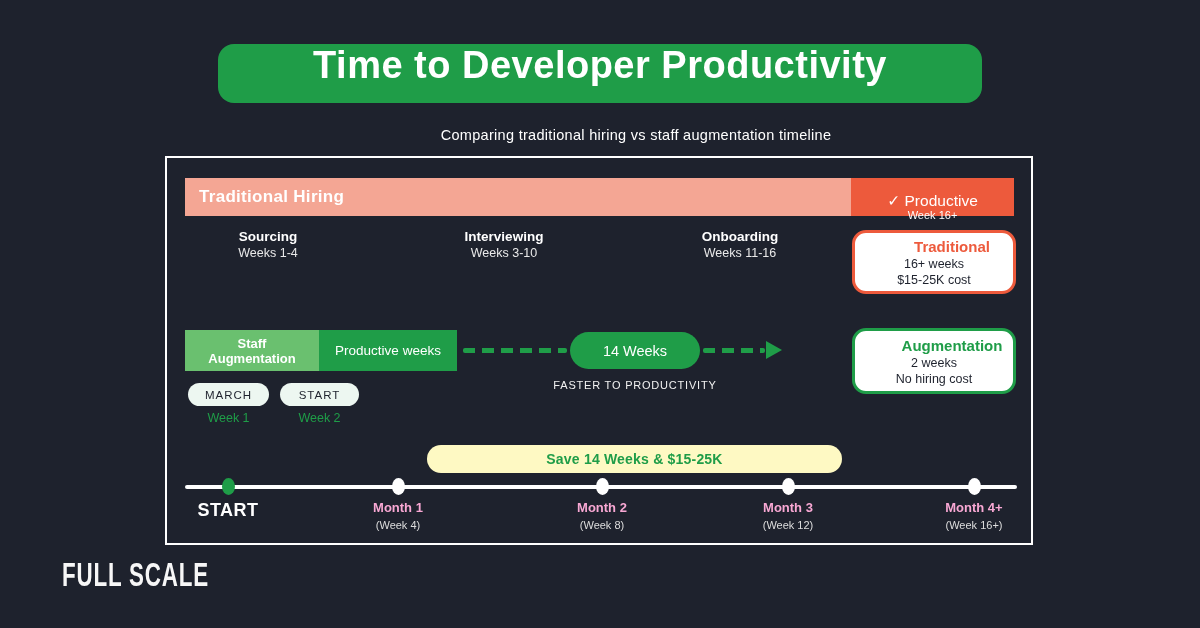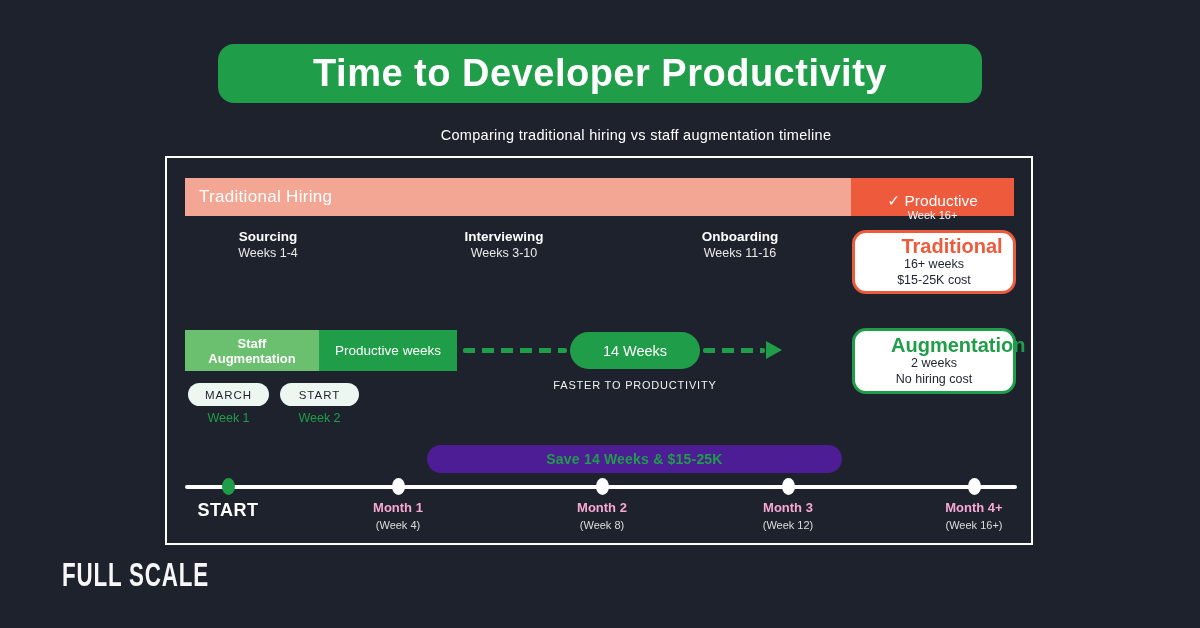--- a/index.html
+++ b/index.html
@@ -8,21 +8,21 @@
     background:#1e222d;
     font-family:"Liberation Sans",sans-serif;
     -webkit-font-smoothing:antialiased;
   }
   .abs{position:absolute;}
 
   
   .title-banner{
     left:218px;top:44px;width:764px;height:59px;
     background:#1f9d48;border-radius:16px;
-    display:flex;align-items:center;justify-content:center;
+    display:flex;justify-content:center;
   }
   .title-banner .txt{
     color:#fff;font-weight:bold;font-size:38px;letter-spacing:.5px;white-space:nowrap;
   }
   .subtitle{
     left:0;top:127px;width:1200px;text-align:center;
     color:#fff;font-size:14.5px;letter-spacing:.3px;padding-left:36px;
   }
 
   
@@ -30,21 +30,21 @@
     left:165px;top:156px;width:868px;height:389px;
     border:2px solid #fff;background:#1e222d;box-sizing:border-box;
   }
   .panel .abs{position:absolute;}
 
   
   .trad-bar{
     left:18px;top:20px;width:666px;height:38px;
     background:#f4a694;display:flex;align-items:center;
   }
-  .trad-bar .txt{color:#fff;font-weight:normal;font-size:17px;margin-left:14px;letter-spacing:.3px;}
+  .trad-bar .txt{color:#fff;font-weight:bold;font-size:17px;margin-left:14px;letter-spacing:.3px;}
   .productive-box{
     left:684px;top:20px;width:163px;height:38px;
     background:#ed5a3c;display:flex;flex-direction:column;align-items:center;justify-content:center;
   }
   .productive-box .l1{color:#fff;font-weight:normal;font-size:15.5px;line-height:17px;margin-top:20px;}
   .productive-box .l2{color:#fff;font-size:11px;line-height:13px;}
 
   
   .phase{width:150px;text-align:center;top:70px;}
   .phase .name{color:#fff;font-weight:bold;font-size:13.5px;line-height:17px;}
@@ -53,21 +53,21 @@
   .phase.p1{left:262px;}
   .phase.p2{left:498px;}
 
   
   .sum-card{
     left:685px;width:164px;background:#fff;border-radius:14px;box-sizing:border-box;
     text-align:center;display:flex;flex-direction:column;justify-content:center;
   }
   .sum-card.trad{top:72px;height:64px;border:3px solid #ed5a3c;}
   .sum-card.aug{top:170px;height:66px;border:3px solid #1f9d48;}
-  .sum-card .t{font-weight:bold;font-size:20px;line-height:19px;padding-left:36px;}
+  .sum-card .t{font-weight:bold;font-size:15px;line-height:19px;padding-left:36px;}
   .sum-card.trad .t{color:#ed5a3c;}
   .sum-card.aug .t{color:#1f9d48;}
   .sum-card .d{color:#1e222d;font-size:12.5px;line-height:16px;}
 
   
   .aug-block1{
     left:18px;top:172px;width:134px;height:41px;background:#6ac06f;
     display:flex;flex-direction:column;align-items:center;justify-content:center;
   }
   .aug-block1 .txt{color:#fff;font-weight:bold;font-size:13px;line-height:15px;}
@@ -103,21 +103,21 @@
   }
   .tag-pill .txt{color:#1e222d;font-size:11.5px;letter-spacing:1px;}
   .tag-pill.t0{left:21px;width:81px;}
   .tag-pill.t1{left:113px;width:79px;}
   .tag-week{top:253px;text-align:center;color:#1f9d48;font-size:12.5px;}
   .tag-week.w0{left:21px;width:81px;}
   .tag-week.w1{left:113px;width:79px;}
 
   
   .save-pill{
-    left:260px;top:287px;width:415px;height:28px;border-radius:14px;background:#4c1d95;
+    left:260px;top:287px;width:415px;height:28px;border-radius:14px;background:#fef9c3;
     display:flex;align-items:center;justify-content:center;
   }
   .save-pill .txt{color:#1f9d48;font-weight:bold;font-size:14px;letter-spacing:.2px;}
 
   
   .tl-line{left:18px;top:327px;width:832px;height:4px;background:#fff;border-radius:2px;}
   .tl-dot{
     top:320px;width:13px;height:17px;border-radius:50%;background:#fff;
   }
   .tl-dot.green{background:#1f9d48;}

